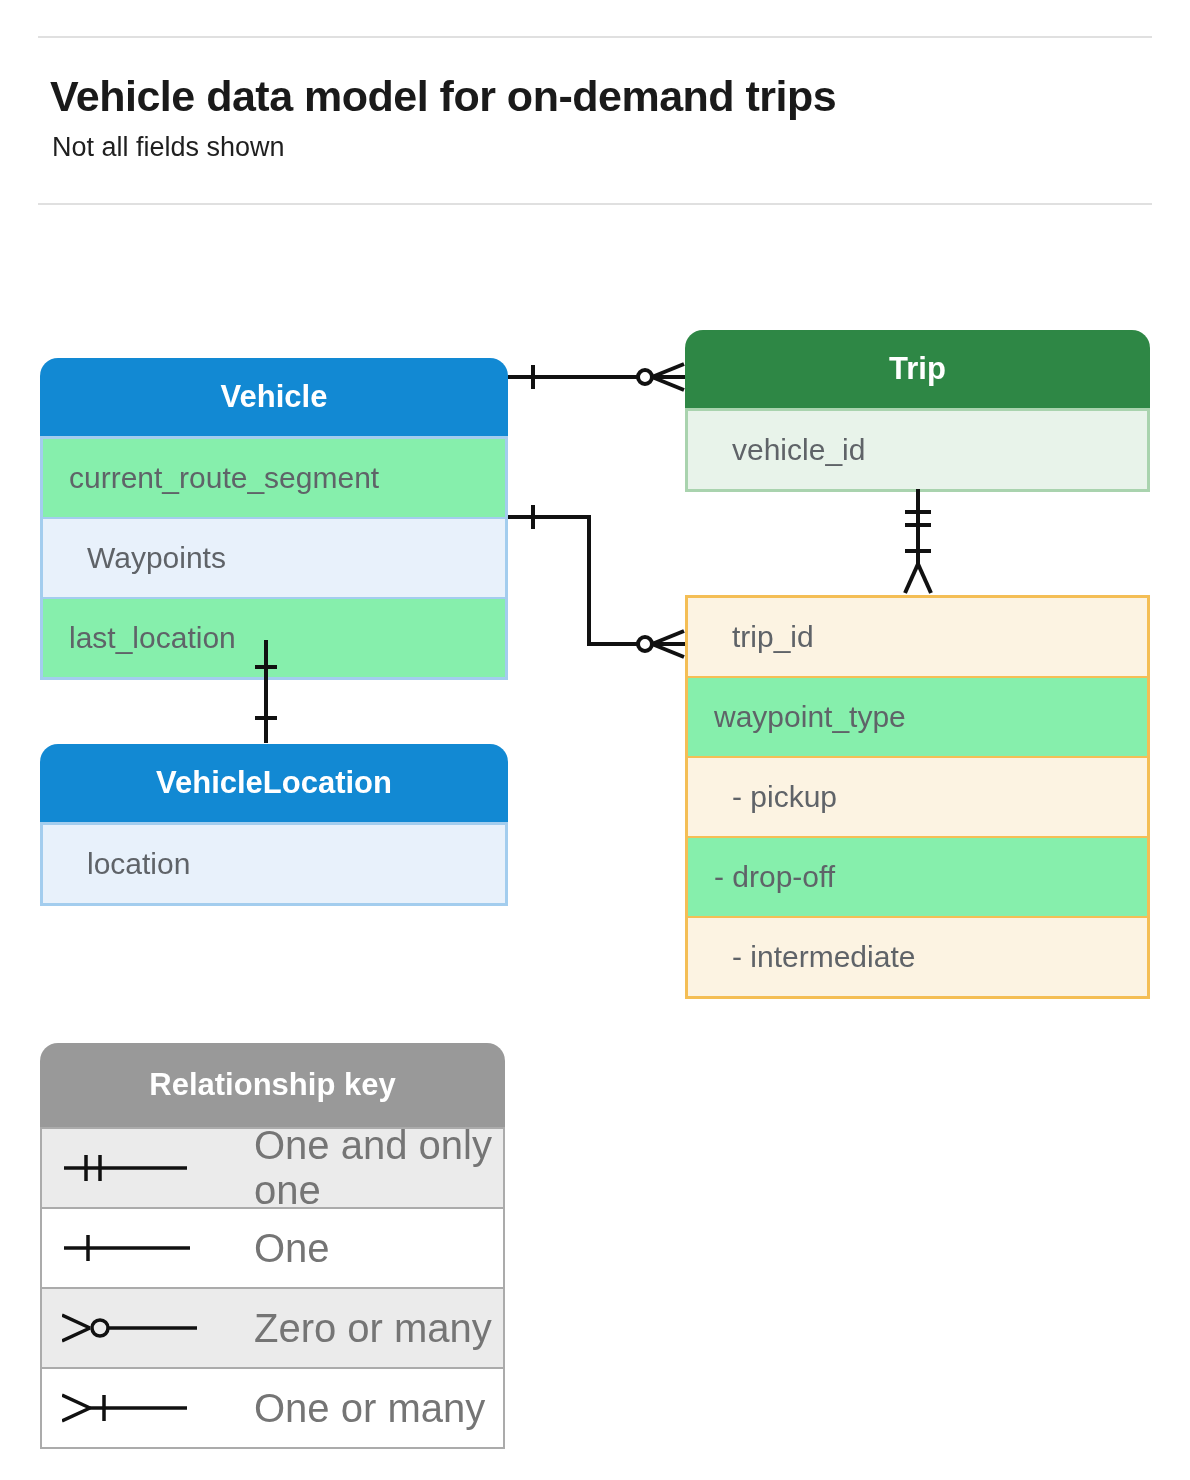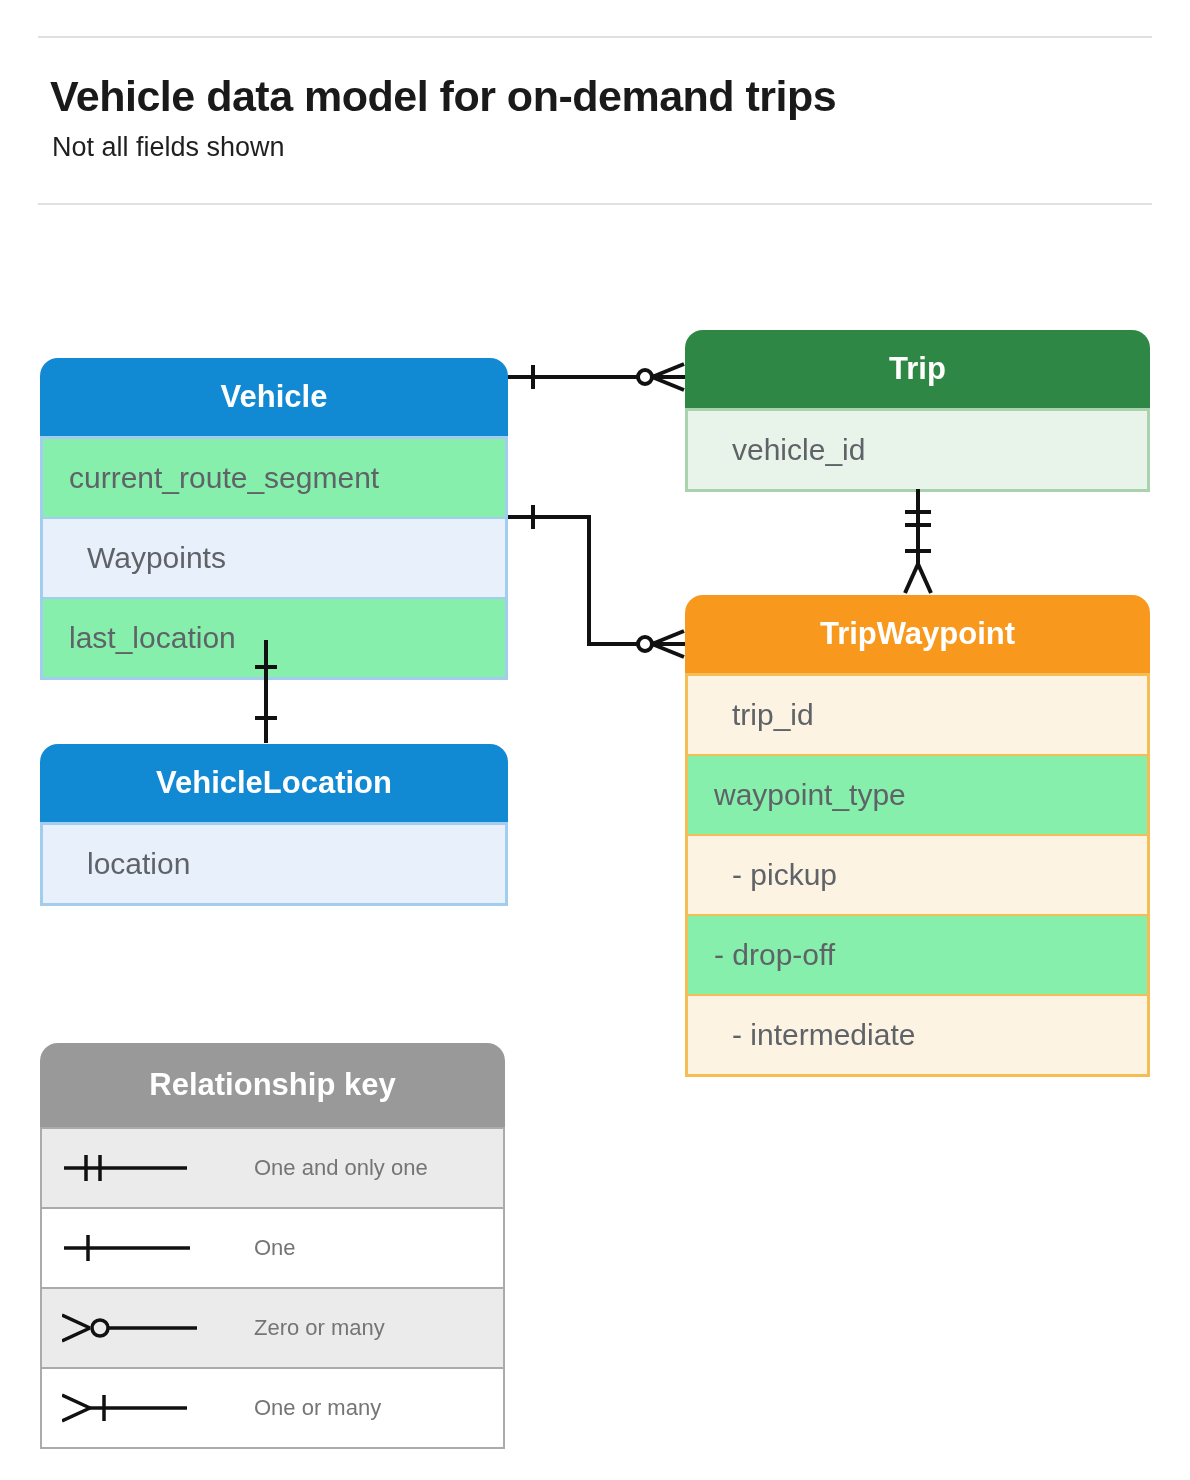--- a/index.html
+++ b/index.html
@@ -22,21 +22,21 @@
   .field:last-child { border-bottom:none; }
   .field.tint { background:var(--tint);padding-left:44px; }
   .field.indent { }
 
   .blue   { --hdr:#1289d3; --tint:#e8f1fb; --border:#a3cdee; }
   .green  { --hdr:#2e8745; --tint:#e8f3ea; --border:#a9d3ae; }
   .orange { --hdr:#f8991d; --tint:#fcf3e2; --border:#f4be55; }
   .grayk  { --hdr:#999999; --tint:#ebebeb; --border:#ababab; }
 
   .key-row { height:78px; display:flex; align-items:center; padding-left:20px; gap:22px;
-             font-size:22px; color:#757575; border-bottom:2px solid var(--border); background:#ffffff; }
+             font-size:40px; color:#757575; border-bottom:2px solid var(--border); background:#ffffff; }
   .key-row:last-child { border-bottom:none; }
   .key-row.tint { background:var(--tint); }
   .key-sym { flex:0 0 auto; }
 
   #connectors { position:absolute; left:0; top:0; pointer-events:none; z-index:5; }
   #connectors line, #connectors polyline { stroke:#111111; stroke-width:4; fill:none; }
   #connectors circle { stroke:#111111; stroke-width:4; fill:#ffffff; }
 
   .key-sym line { stroke:#111111; stroke-width:3.5; fill:none; }
   .key-sym circle { stroke:#111111; stroke-width:3.5; fill:none; }
@@ -73,23 +73,20 @@
       <span>Trip</span>
     </div>
     <div class="entity-fields">
       <div class="field tint">
           <span>vehicle_id</span>
         </div>
     </div>
   </div>
 
   <div class="entity orange" style="left:685px; top:595px; width:465px;">
-    <div class="entity-header">
-      <span>TripWaypoint</span>
-    </div>
     <div class="entity-fields">
       <div class="field tint">
           <span>trip_id</span>
         </div>
       <div class="field">
           <span>waypoint_type</span>
         </div>
       <div class="field tint indent">
           <span>- pickup</span>
         </div>

